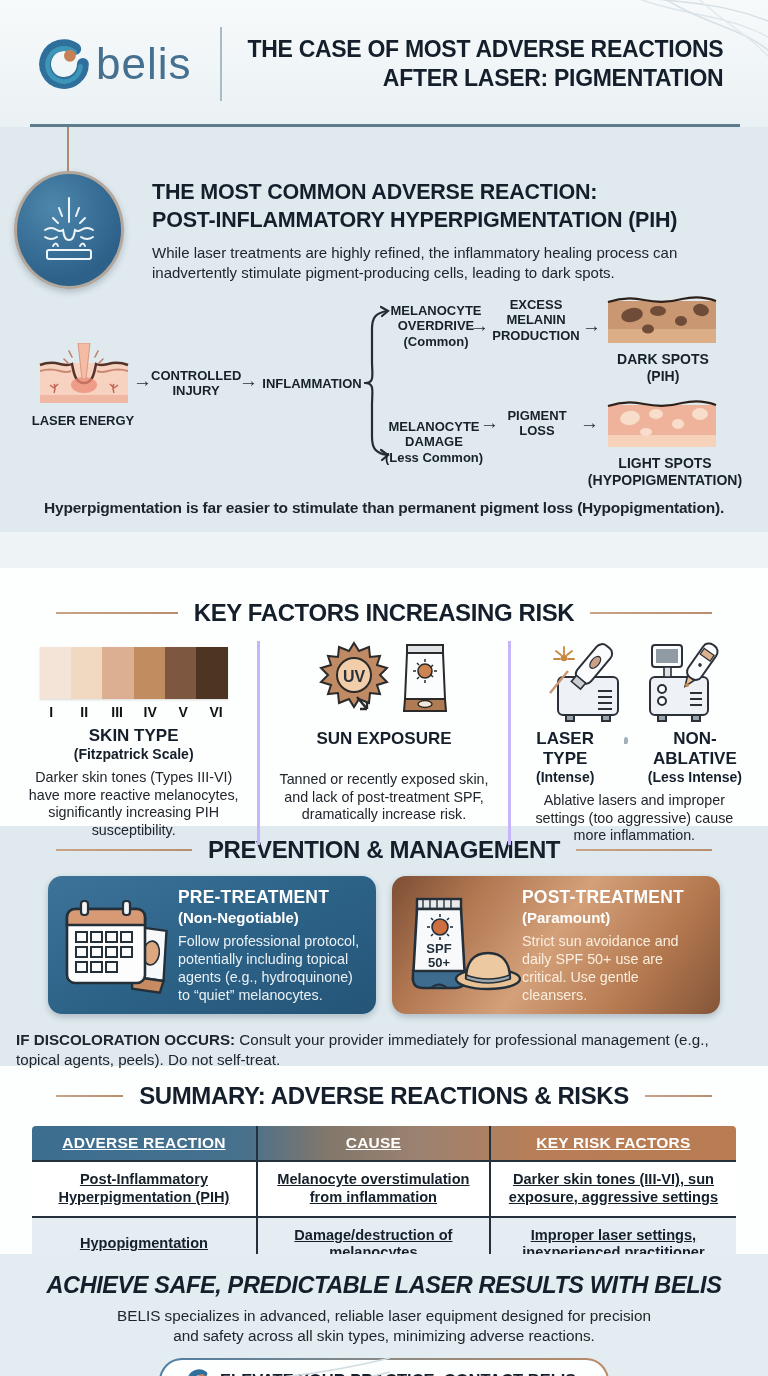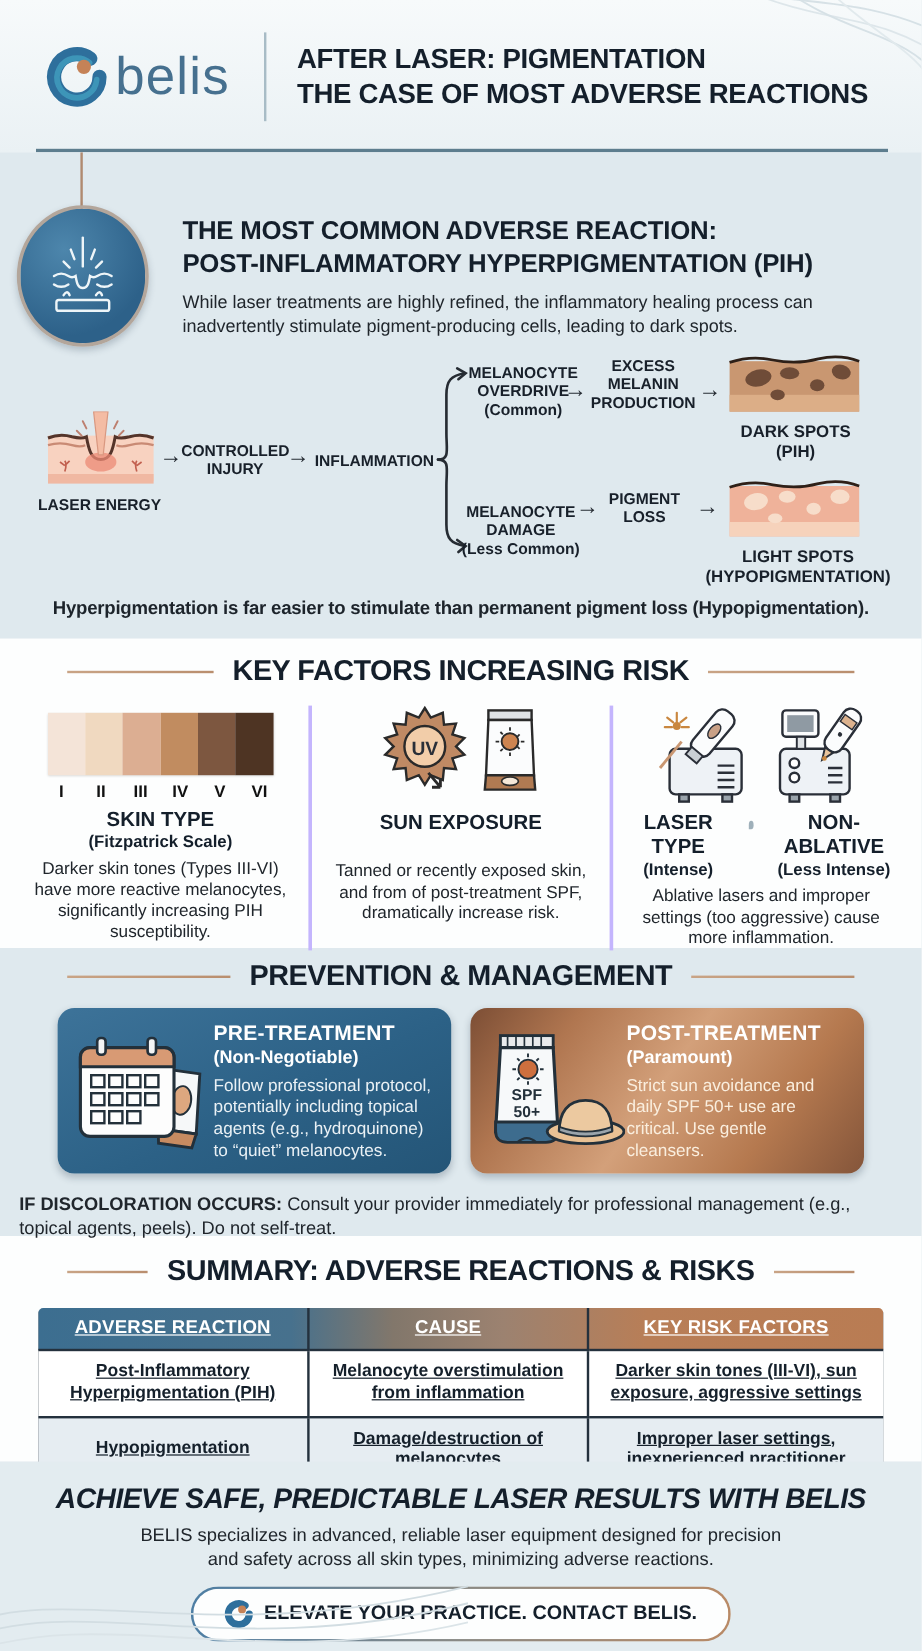--- a/index.html
+++ b/index.html
@@ -6,21 +6,21 @@
   html,body { width:768px; }
   body {
     font-family:"Liberation Sans","DejaVu Sans",sans-serif;
     color:#1c2733; background:#eef3f5; width:768px; height:1376px;
     overflow:hidden; position:relative;
   }
   .bold { font-weight:bold; }
 
   
   .header { position:relative; height:127px; background:linear-gradient(180deg,#f7fafb,#eaf1f4); overflow:hidden; }
-  .header-inner { display:flex; align-items:center; height:100%; padding-left:38px; }
+  .header-inner { display:flex; align-items:center; height:100%; padding-left:38px;text-align:right; }
   .logo { display:flex; align-items:center; gap:6px; }
   .logo-text { font-size:44px; color:#46708f; letter-spacing:1px; font-weight:normal; }
   .header-divider { width:2px; height:74px; background:#a8bcc6; margin:0 26px 0 28px; }
   .header-title { font-weight:bold; font-size:23px; line-height:1.22; color:#141f2b; letter-spacing:-0.3px; }
   .waves { position:absolute; pointer-events:none; }
   .waves.top-right { right:-20px; top:-20px; opacity:.8; }
   .header-rule { position:absolute; bottom:0; left:30px; right:28px; height:3px; background:#5d7d8e; }
 
   
   .pih-section { position:relative; height:405px; background:#dfe9ee; }
@@ -39,21 +39,21 @@
   .flow-arrow { position:absolute; font-size:19px; font-weight:bold; color:#262c33; }
   .flow-img { position:absolute; }
   .flow-note { position:absolute; left:0; right:0; top:372px; text-align:center; font-size:15.5px; font-weight:bold; color:#1d242b; letter-spacing:-0.2px; }
 
   
   .rule-heading { display:flex; align-items:center; gap:16px; padding:0 56px; }
   .rule-heading .line { flex:1; height:2px; background:linear-gradient(90deg,#c9a486,#b98e6e); }
   .rule-heading .txt { font-weight:bold; font-size:24px; color:#141f2b; letter-spacing:-0.4px; white-space:nowrap; }
 
   
-  .risk-section { height:258px; background:#fdfefe; padding-top:14px; }
+  .risk-section { height:258px; background:#fdfefe; padding-top:31px;margin-top:36px; }
   .risk-cols { display:flex; margin-top:14px; padding:0 10px; }
   .risk-col { flex:1; text-align:center; padding:0 10px; position:relative; }
   .risk-col + .risk-col { border-left:3px solid #c4b5fd; }
   .risk-icon-area { height:82px; display:flex; align-items:flex-start; justify-content:center; gap:8px; }
   .risk-title { font-weight:bold; font-size:17px; color:#141f2b; margin-top:6px; }
   .risk-subtitle { font-weight:bold; font-size:14px; color:#141f2b; }
   .risk-body { font-size:14.3px; line-height:1.24; margin-top:7px; color:#20262c; }
   .fitz-wrap { padding-top:6px; }
   .fitz-scale { display:flex; width:188px; height:52px; margin:0 auto; box-shadow:0 1px 2px rgba(0,0,0,.15); }
   .fitz-swatch { flex:1; }
@@ -116,22 +116,22 @@
     <div class="logo">
       <svg width="52" height="52" viewBox="0 0 44 44">
         <path d="M38 22 a16 16 0 1 1 -6.5 -12.8" stroke="#2e6f9c" stroke-width="10" fill="none" stroke-linecap="round"></path>
         <path d="M36 24 a14 14 0 1 1 -5 -12" stroke="#3f9cbd" stroke-width="4" fill="none" stroke-linecap="round" opacity="0.85"></path>
         <circle cx="27" cy="15" r="5" fill="#c58257"></circle>
       </svg>
       <span class="logo-text">belis</span>
     </div>
     <div class="header-divider"></div>
     <div class="header-title">
+      <div>THE CASE OF MOST ADVERSE REACTIONS</div>
       <div>AFTER LASER: PIGMENTATION</div>
-      <div>THE CASE OF MOST ADVERSE REACTIONS</div>
     </div>
   </div>
   <div class="header-rule"></div>
 </div>
 
 <div class="pih-section">
   <div class="hang-string"></div>
   <div class="pih-circle">
     <svg width="76" height="76" viewBox="0 0 76 76">
       <g stroke="#eef5f8" stroke-width="2" fill="none" stroke-linecap="round">
@@ -296,21 +296,21 @@
               <line x1="18" y1="22" x2="20" y2="24"></line>
               <line x1="34" y1="36" x2="32" y2="34"></line>
               <line x1="34" y1="24" x2="32" y2="26"></line>
               <line x1="18" y1="38" x2="20" y2="36"></line>
             </g>
           <path d="M6,58 L46,58 L47,70 L5,70 Z" fill="#b07a52" stroke="#2a2a2a" stroke-width="2"></path>
           <ellipse cx="26" cy="63" rx="7" ry="3.5" fill="#f4e7d8" stroke="#2a2a2a" stroke-width="1.4"></ellipse>
         </svg>
       </div>
       <div class="risk-title">SUN EXPOSURE</div>
-      <div class="risk-body" style="margin-top:22px">Tanned or recently exposed skin, and from of post-treatment SPF, dramatically increase risk.</div>
+      <div class="risk-body" style="margin-top:22px">Tanned or recently exposed skin, and lack of post-treatment SPF, dramatically increase risk.</div>
     </div>
 
     <div class="risk-col">
       <div class="risk-icon-area">
         <svg width="86" height="84" viewBox="0 0 86 84">
           <g stroke="#2a2f38" stroke-width="2" fill="#eef2f6">
             <rect x="14" y="36" width="60" height="38" rx="5"></rect>
             <rect x="22" y="74" width="8" height="6" fill="#9aa4ac"></rect>
             <rect x="58" y="74" width="8" height="6" fill="#9aa4ac"></rect>
           </g>

